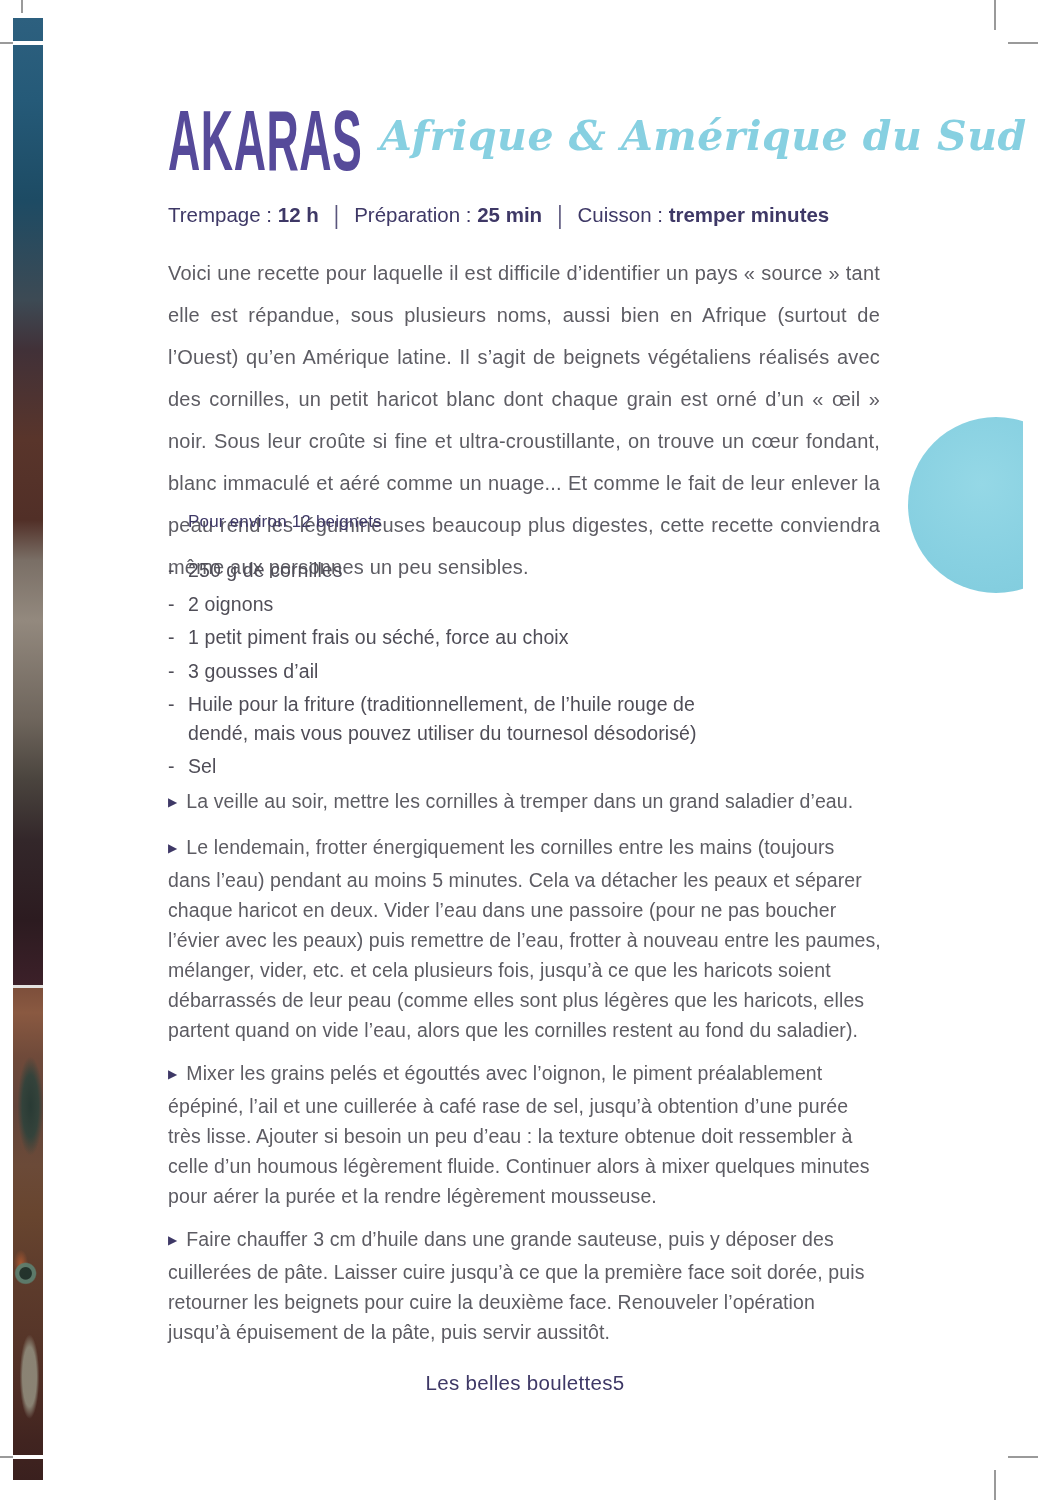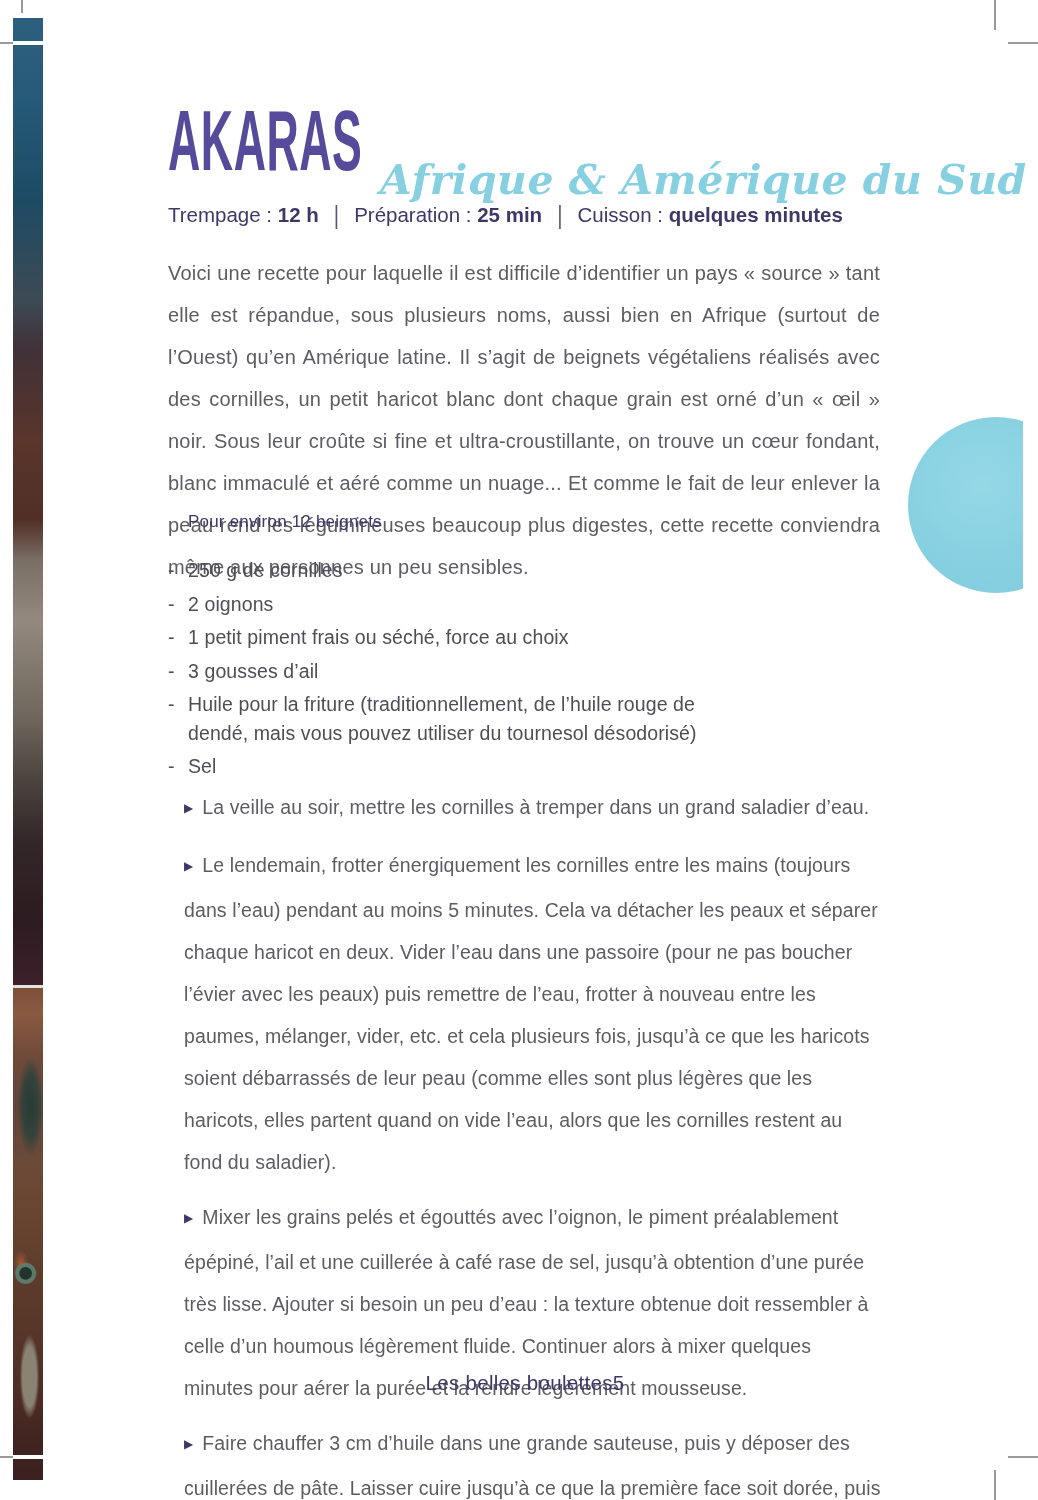--- a/index.html
+++ b/index.html
@@ -50,21 +50,21 @@
   .circle-clip{position:absolute;left:908px;top:417px;width:115px;height:176px;overflow:hidden;}
   .blue-circle{position:absolute;left:0;top:0;width:176px;height:176px;border-radius:50%;
     background:radial-gradient(circle at 42% 38%, #95d8e6 0%, var(--accent-blue) 55%, #7ecadb 100%);}
 
   
   .title{position:absolute;left:168px;top:94px;font-weight:700;font-size:86px;line-height:92px;
     color:var(--title-purple);letter-spacing:1px;transform:scaleX(.52);transform-origin:left top;
     white-space:nowrap;}
   .subtitle{position:absolute;left:380px;top:112px;width:500px;
     font-family:"DejaVu Serif",serif;font-style:italic;font-weight:700;font-size:41px;line-height:48px;
-    color:var(--accent-blue);white-space:nowrap;letter-spacing:.5px;margin-top:44px;}
+    color:var(--accent-blue);white-space:nowrap;letter-spacing:.5px;}
 
   
   .meta{position:absolute;left:168px;top:203px;font-size:20.5px;color:var(--navy);white-space:nowrap;}
   .meta .bold{font-weight:700;}
   .meta .sep{display:inline-block;margin:0 15px;color:var(--navy);opacity:.85;
     transform:scaleY(1.25);transform-origin:center;}
 
   
   .intro{position:absolute;left:168px;top:252px;width:712px;
     font-size:20px;line-height:42px;color:var(--body-text);
@@ -74,22 +74,22 @@
   .ingredients{position:absolute;left:168px;top:508px;width:620px;}
   .ingredients h2{font-size:17px;line-height:28px;font-weight:400;color:var(--navy);
     padding-left:20px;margin-bottom:20px;letter-spacing:.2px;}
   .ingredients ul{list-style:none;}
   .ingredients li{display:flex;gap:13px;font-size:19.5px;line-height:28.5px;
     color:var(--ingredient-text);margin-bottom:5px;max-width:560px;letter-spacing:.1px;}
   .ingredients li .dash{flex:0 0 auto;width:7px;color:var(--ingredient-text);}
 
   
   .steps{position:absolute;left:168px;top:786px;width:714px;}
-  .steps p{font-size:19.5px;line-height:42px;color:var(--body-text);
-    margin-bottom:13px;letter-spacing:.1px;margin-left:16px;}
+  .steps p{font-size:19.5px;line-height:30px;color:var(--body-text);
+    margin-bottom:13px;letter-spacing:.1px;}
   .steps .arrow{font-family:"DejaVu Sans",sans-serif;font-size:12px;color:var(--navy);
     margin-right:9px;position:relative;top:-2px;}
 
   
   .footer{position:absolute;left:168px;top:1371px;width:714px;
     display:flex;justify-content:center;align-items:baseline;
     font-size:20.5px;color:var(--navy);letter-spacing:.3px;}
 </style>
 </head>
 <body>
@@ -112,21 +112,21 @@
   <div class="crop bl-h"></div>
   <div class="crop white bl-hw"></div>
 
   <div class="circle-clip">
     <div class="blue-circle"></div>
   </div>
 
   <h1 class="title">AKARAS</h1>
   <div class="subtitle">Afrique &amp; Amérique du Sud</div>
 
-  <div class="meta"><span>Trempage : </span><span class="bold">12 h</span><span class="sep">|</span><span>Préparation : </span><span class="bold">25 min</span><span class="sep">|</span><span>Cuisson : </span><span class="bold">quelques minutes</span></div>
+  <div class="meta"><span>Trempage : </span><span class="bold">12 h</span><span class="sep">|</span><span>Préparation : </span><span class="bold">25 min</span><span class="sep">|</span><span>Cuisson : </span><span class="bold">tremper minutes</span></div>
 
   <p class="intro">Voici une recette pour laquelle il est difficile d’identifier un pays « source » tant elle est répandue, sous plusieurs noms, aussi bien en Afrique (surtout de l’Ouest) qu’en Amérique latine. Il s’agit de beignets végétaliens réalisés avec des cornilles, un petit haricot blanc dont chaque grain est orné d’un « œil » noir. Sous leur croûte si fine et ultra-croustillante, on trouve un cœur fondant, blanc immaculé et aéré comme un nuage... Et comme le fait de leur enlever la peau rend les légumineuses beaucoup plus digestes, cette recette conviendra même aux personnes un peu sensibles.</p>
 
   <section class="ingredients">
     <h2>Pour environ 12 beignets</h2>
     <ul>
         <li>
           <span class="dash">-</span>
           <span>250 g de cornilles</span>
         </li>

